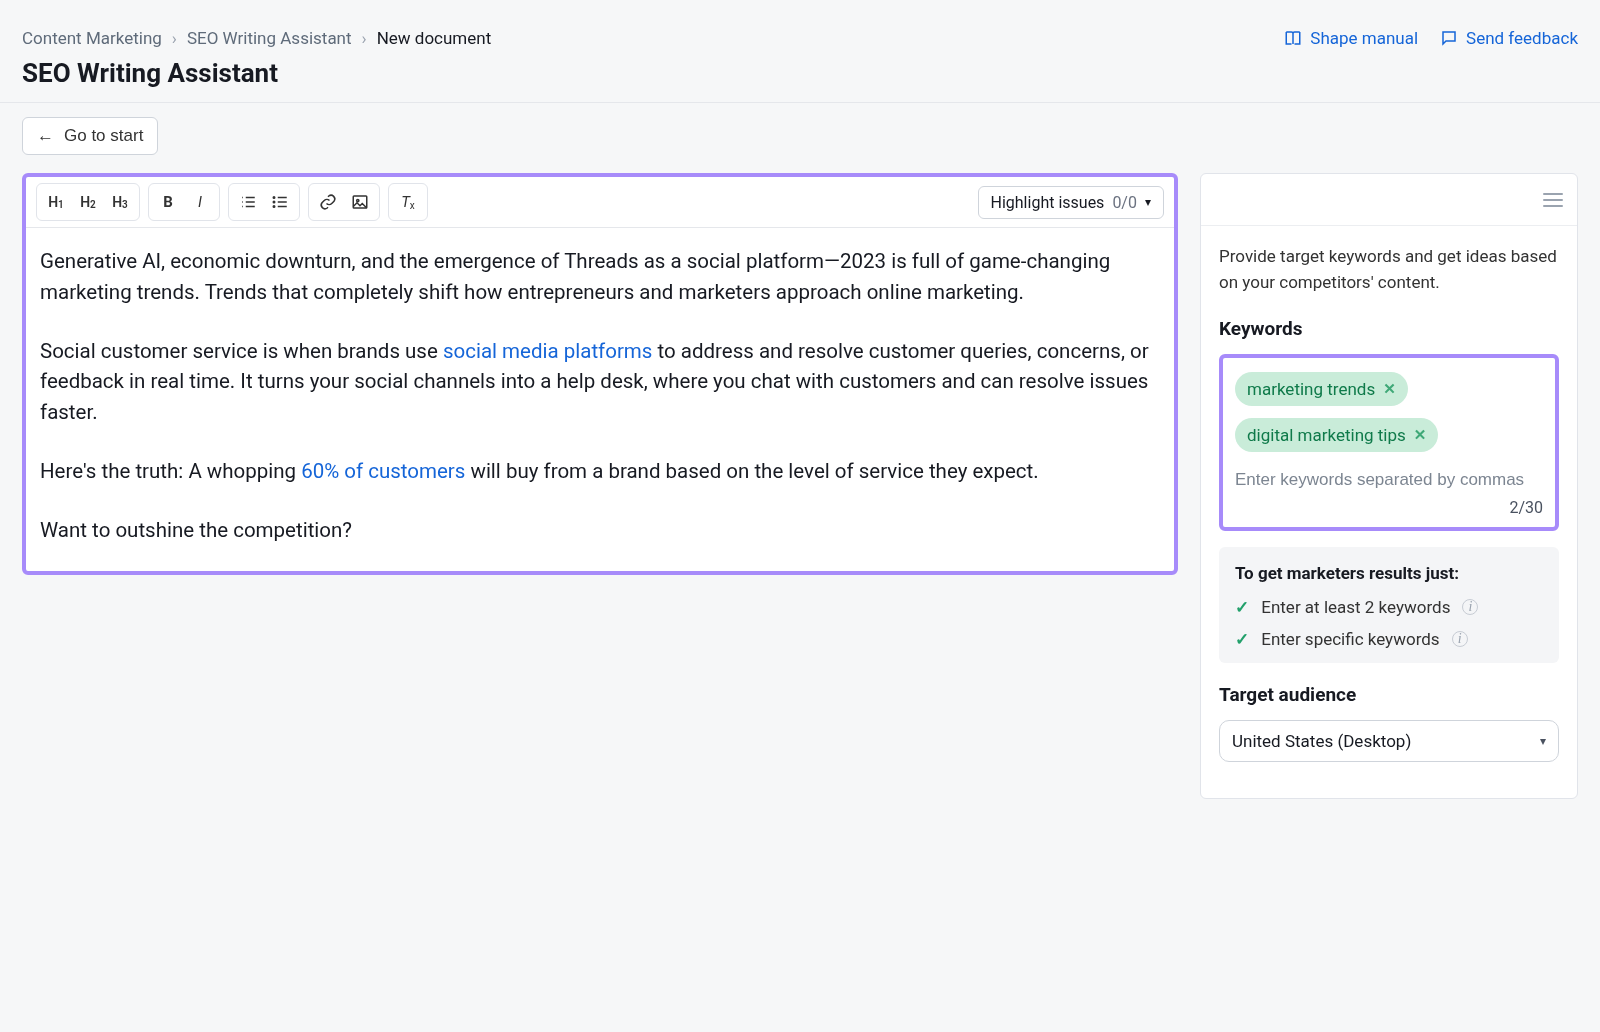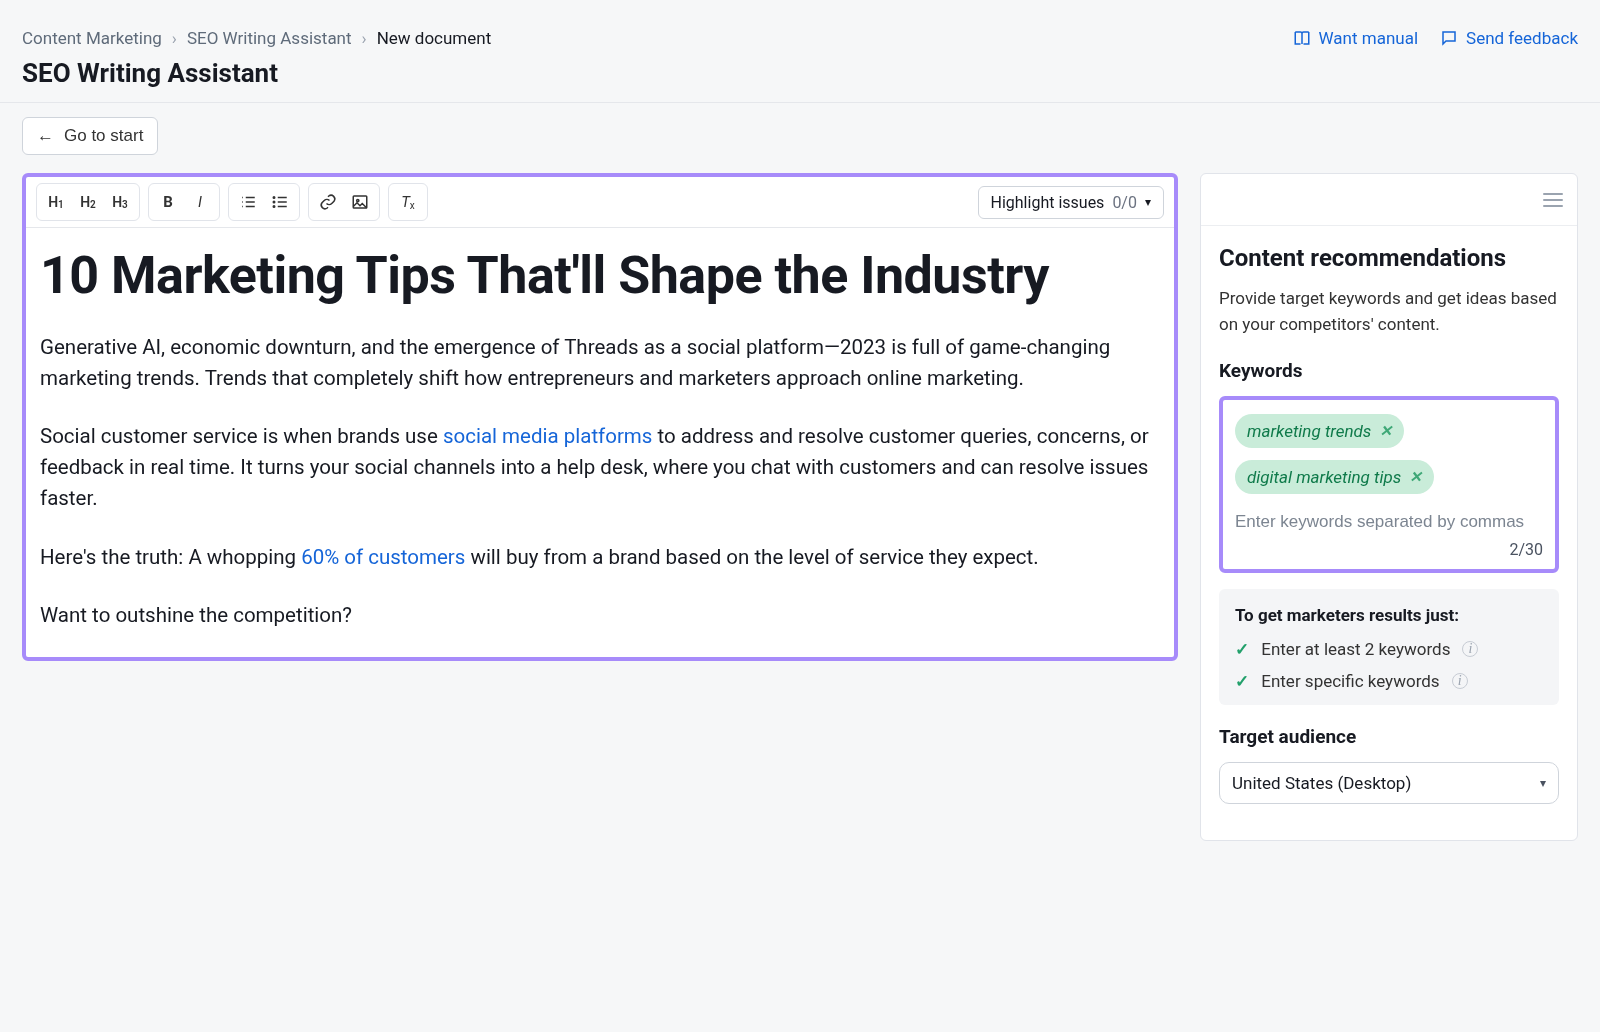--- a/index.html
+++ b/index.html
@@ -29,21 +29,21 @@
 .doc-link { color: #1565d8; cursor: pointer; }
 .side { width: 378px; border: 1px solid #e1e4ea; border-radius: 6px; background: #fff; padding: 0 0 16px; position: relative; }
 .side-top { display: flex; justify-content: flex-end; align-items: center; height: 52px; border-bottom: 1px solid #eceef1; padding: 0 14px; }
 .ham { width: 20px; height: 14px; display: flex; flex-direction: column; justify-content: space-between; cursor: pointer; }
 .ham span { height: 2px; background: #9aa3af; border-radius: 1px; }
 .side-body { padding: 18px 18px 0; }
 .side-h2 { font-size: 24px; font-weight: 700; margin-bottom: 14px; }
 .side-desc { font-size: 17px; color: #333; line-height: 1.5; margin-bottom: 22px; }
 .side-h3 { font-size: 19px; font-weight: 700; margin-bottom: 14px; }
 .kw-box { border: 4px solid #a78bfa; border-radius: 6px; padding: 14px 12px 10px; margin-bottom: 16px; }
-.kw-chips { display: flex; flex-wrap: wrap; gap: 12px; margin-bottom: 14px; font-style: italic; }
+.kw-chips { display: flex; flex-wrap: wrap; gap: 12px; margin-bottom: 14px; }
 .chip { background: #c9ecd9; color: #0f7a4a; border-radius: 18px; padding: 7px 12px; display: flex; align-items: center; gap: 8px; font-size: 17px; }
 .chip .x { color: #3fa877; font-size: 15px; cursor: pointer; font-weight: 600; }
 .kw-input { width: 100%; border: none; outline: none; font-size: 17px; color: #666; padding: 4px 0 8px; }
 .kw-input::placeholder { color: #7c8591; }
 .kw-count { text-align: right; font-size: 16px; color: #4a5260; }
 .tips-box { background: #f4f5f7; border-radius: 6px; padding: 16px 16px 14px; margin-bottom: 20px; }
 .tips-title { font-size: 17px; font-weight: 700; margin-bottom: 14px; }
 .tips-row { display: flex; align-items: center; gap: 12px; font-size: 17px; margin-bottom: 12px; color: #333; }
 .tips-row:last-child { margin-bottom: 0; }
 .check { color: #22a06b; font-weight: 700; }
@@ -66,21 +66,21 @@
       <span class="sep">›</span>
       <span class="crumb current">New document</span>
     </div>
     <h1 class="page-title">SEO Writing Assistant</h1>
   </div>
   <div class="links">
     <a class="link">
       <svg class="icon" viewBox="0 0 24 24" fill="none" stroke="#1565d8" stroke-width="2">
           <path d="M3 4h7a2 2 0 0 1 2 2v14M21 4h-7a2 2 0 0 0-2 2v14M3 4v16h7M21 4v16h-7"></path>
         </svg>
-      <span>Want manual</span>
+      <span>Shape manual</span>
     </a>
     <a class="link">
       <svg class="icon" viewBox="0 0 24 24" fill="none" stroke="#1565d8" stroke-width="2">
           <path d="M4 4h16v12H8l-4 4V4z"></path>
         </svg>
       <span>Send feedback</span>
     </a>
   </div>
 </div>
 
@@ -144,42 +144,40 @@
             </div>
         </div>
       </div>
       <div class="highlight-issues">
         <span>Highlight issues</span>
         <span style="color:#6b7280">0/0</span>
         <span style="font-size:12px">▾</span>
       </div>
     </div>
     <div class="editor-content">
-      <h1 class="doc-title">10 Marketing Tips That'll Shape the Industry</h1>
       <p class="doc-para">Generative AI, economic downturn, and the emergence of Threads as a social platform—2023 is full of game-changing marketing trends. Trends that completely shift how entrepreneurs and marketers approach online marketing.</p>
       <p class="doc-para">
         <span>Social customer service is when brands use </span><span class="doc-link">social media platforms</span><span> to address and resolve customer queries, concerns, or feedback in real time. It turns your social channels into a help desk, where you chat with customers and can resolve issues faster.</span>
       </p>
       <p class="doc-para">
         <span>Here's the truth: A whopping </span><span class="doc-link">60% of customers</span><span> will buy from a brand based on the level of service they expect.</span>
       </p>
       <p class="doc-para" style="margin-bottom:0">Want to outshine the competition?</p>
     </div>
   </div>
 
   <aside class="side">
     <div class="side-top">
       <div class="ham">
           <span></span>
           <span></span>
           <span></span>
         </div>
     </div>
     <div class="side-body">
-      <h2 class="side-h2">Content recommendations</h2>
       <p class="side-desc">Provide target keywords and get ideas based on your competitors' content.</p>
       <h3 class="side-h3">Keywords</h3>
       <div class="kw-box">
         <div class="kw-chips">
           <div class="chip">
             <span>marketing trends</span>
             <span class="x">✕</span>
           </div>
           <div class="chip">
             <span>digital marketing tips</span>

